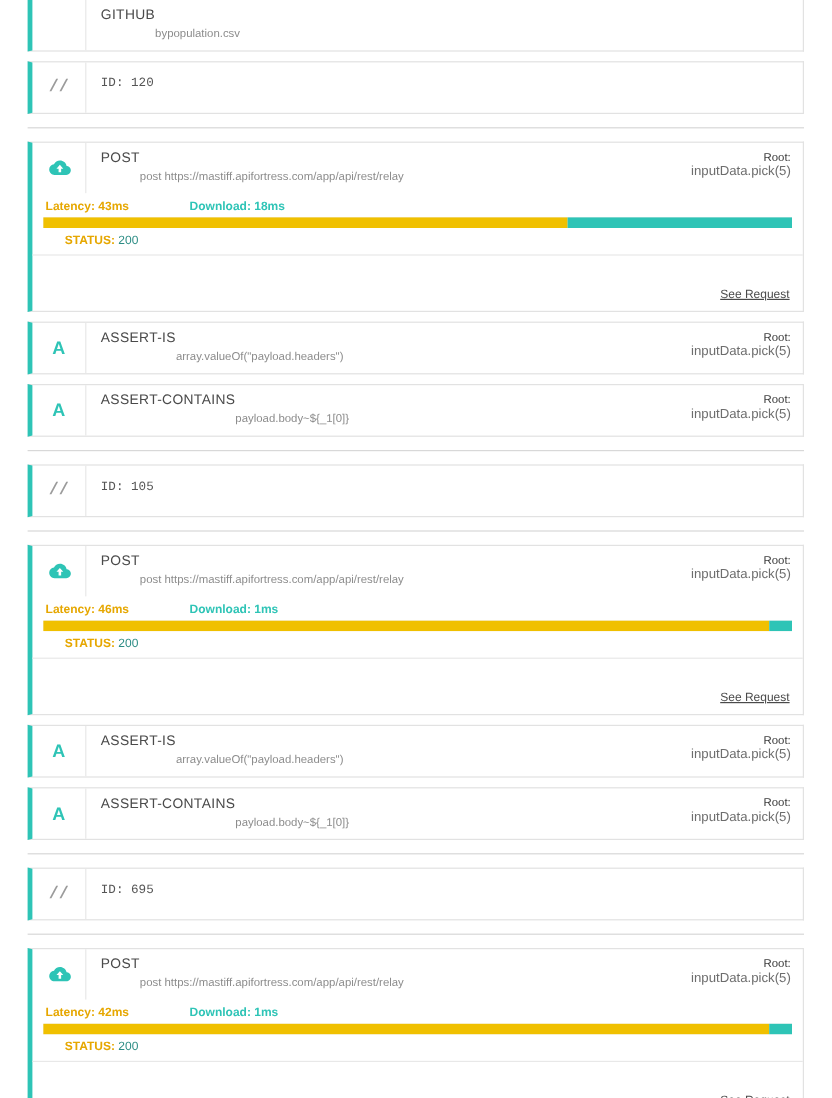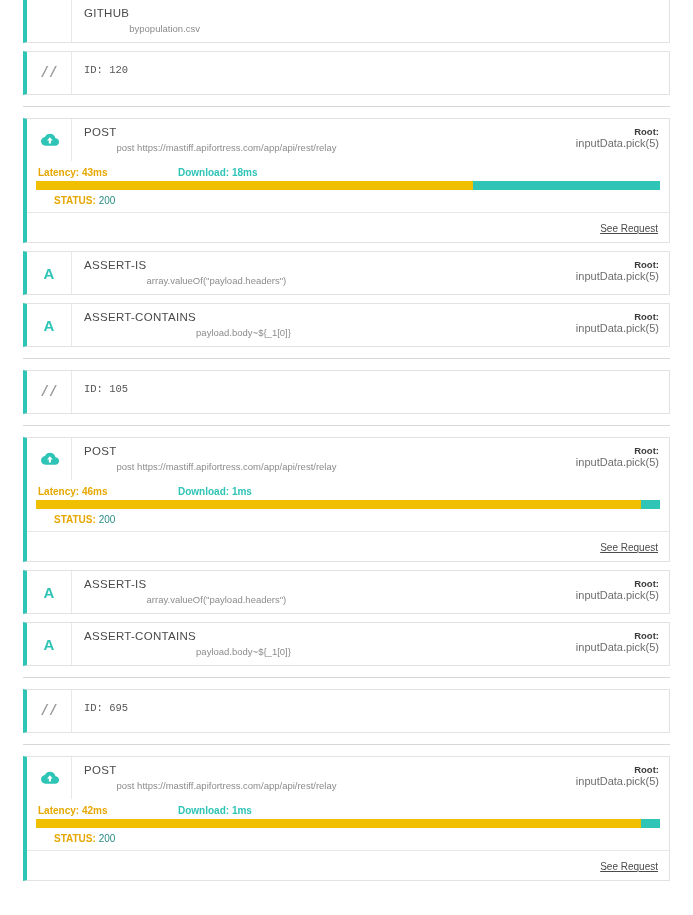--- a/index.html
+++ b/index.html
@@ -83,21 +83,21 @@
     margin-top: 16px;
   }
   .rootblock {
     text-align: right;
     padding-top: 1px;
     white-space: nowrap;
   }
   .root-label {
     font-size: 9.5px;
     color: #3b3b3b;
-    font-weight: bold;
+    font-weight: normal;
     line-height: 11px;
   }
   .root-val {
     font-size: 11px;
     color: #6d6d6d;
     line-height: 12px;
   }
 
   
   .id-cell {
@@ -114,21 +114,21 @@
   }
   .metric-line {
     display: flex;
     align-items: baseline;
     font-size: 10px;
     padding: 2px 0 3px 2px;
   }
   .metric-line .lat {
     color: #e6a700;
     font-weight: bold;
-    width: 140px;
+    width: 120px;
   }
   .metric-line .dl {
     color: #2ec4b6;
     font-weight: bold;
     text-align: center;
   }
   .bar {
     height: 9px;
     width: 100%;
     display: flex;
@@ -148,21 +148,21 @@
     padding-left: 16px;
   }
   .status-line .code {
     color: #2b8c84;
     font-weight: normal;
     margin-top: 21px;
   }
   .see-request-bar {
     border-top: 1px solid #e8e8e8;
     text-align: right;
-    padding: 5px 11px 6px 0;
+    padding: 22px 11px 6px 0;
   }
   .see-request {
     font-size: 10px;
     color: #4a4a4a;
     text-decoration: underline;
     cursor: pointer;
   }
   .divider {
     margin: 0 23px;
     border-top: 1px solid #d8d8d8;

